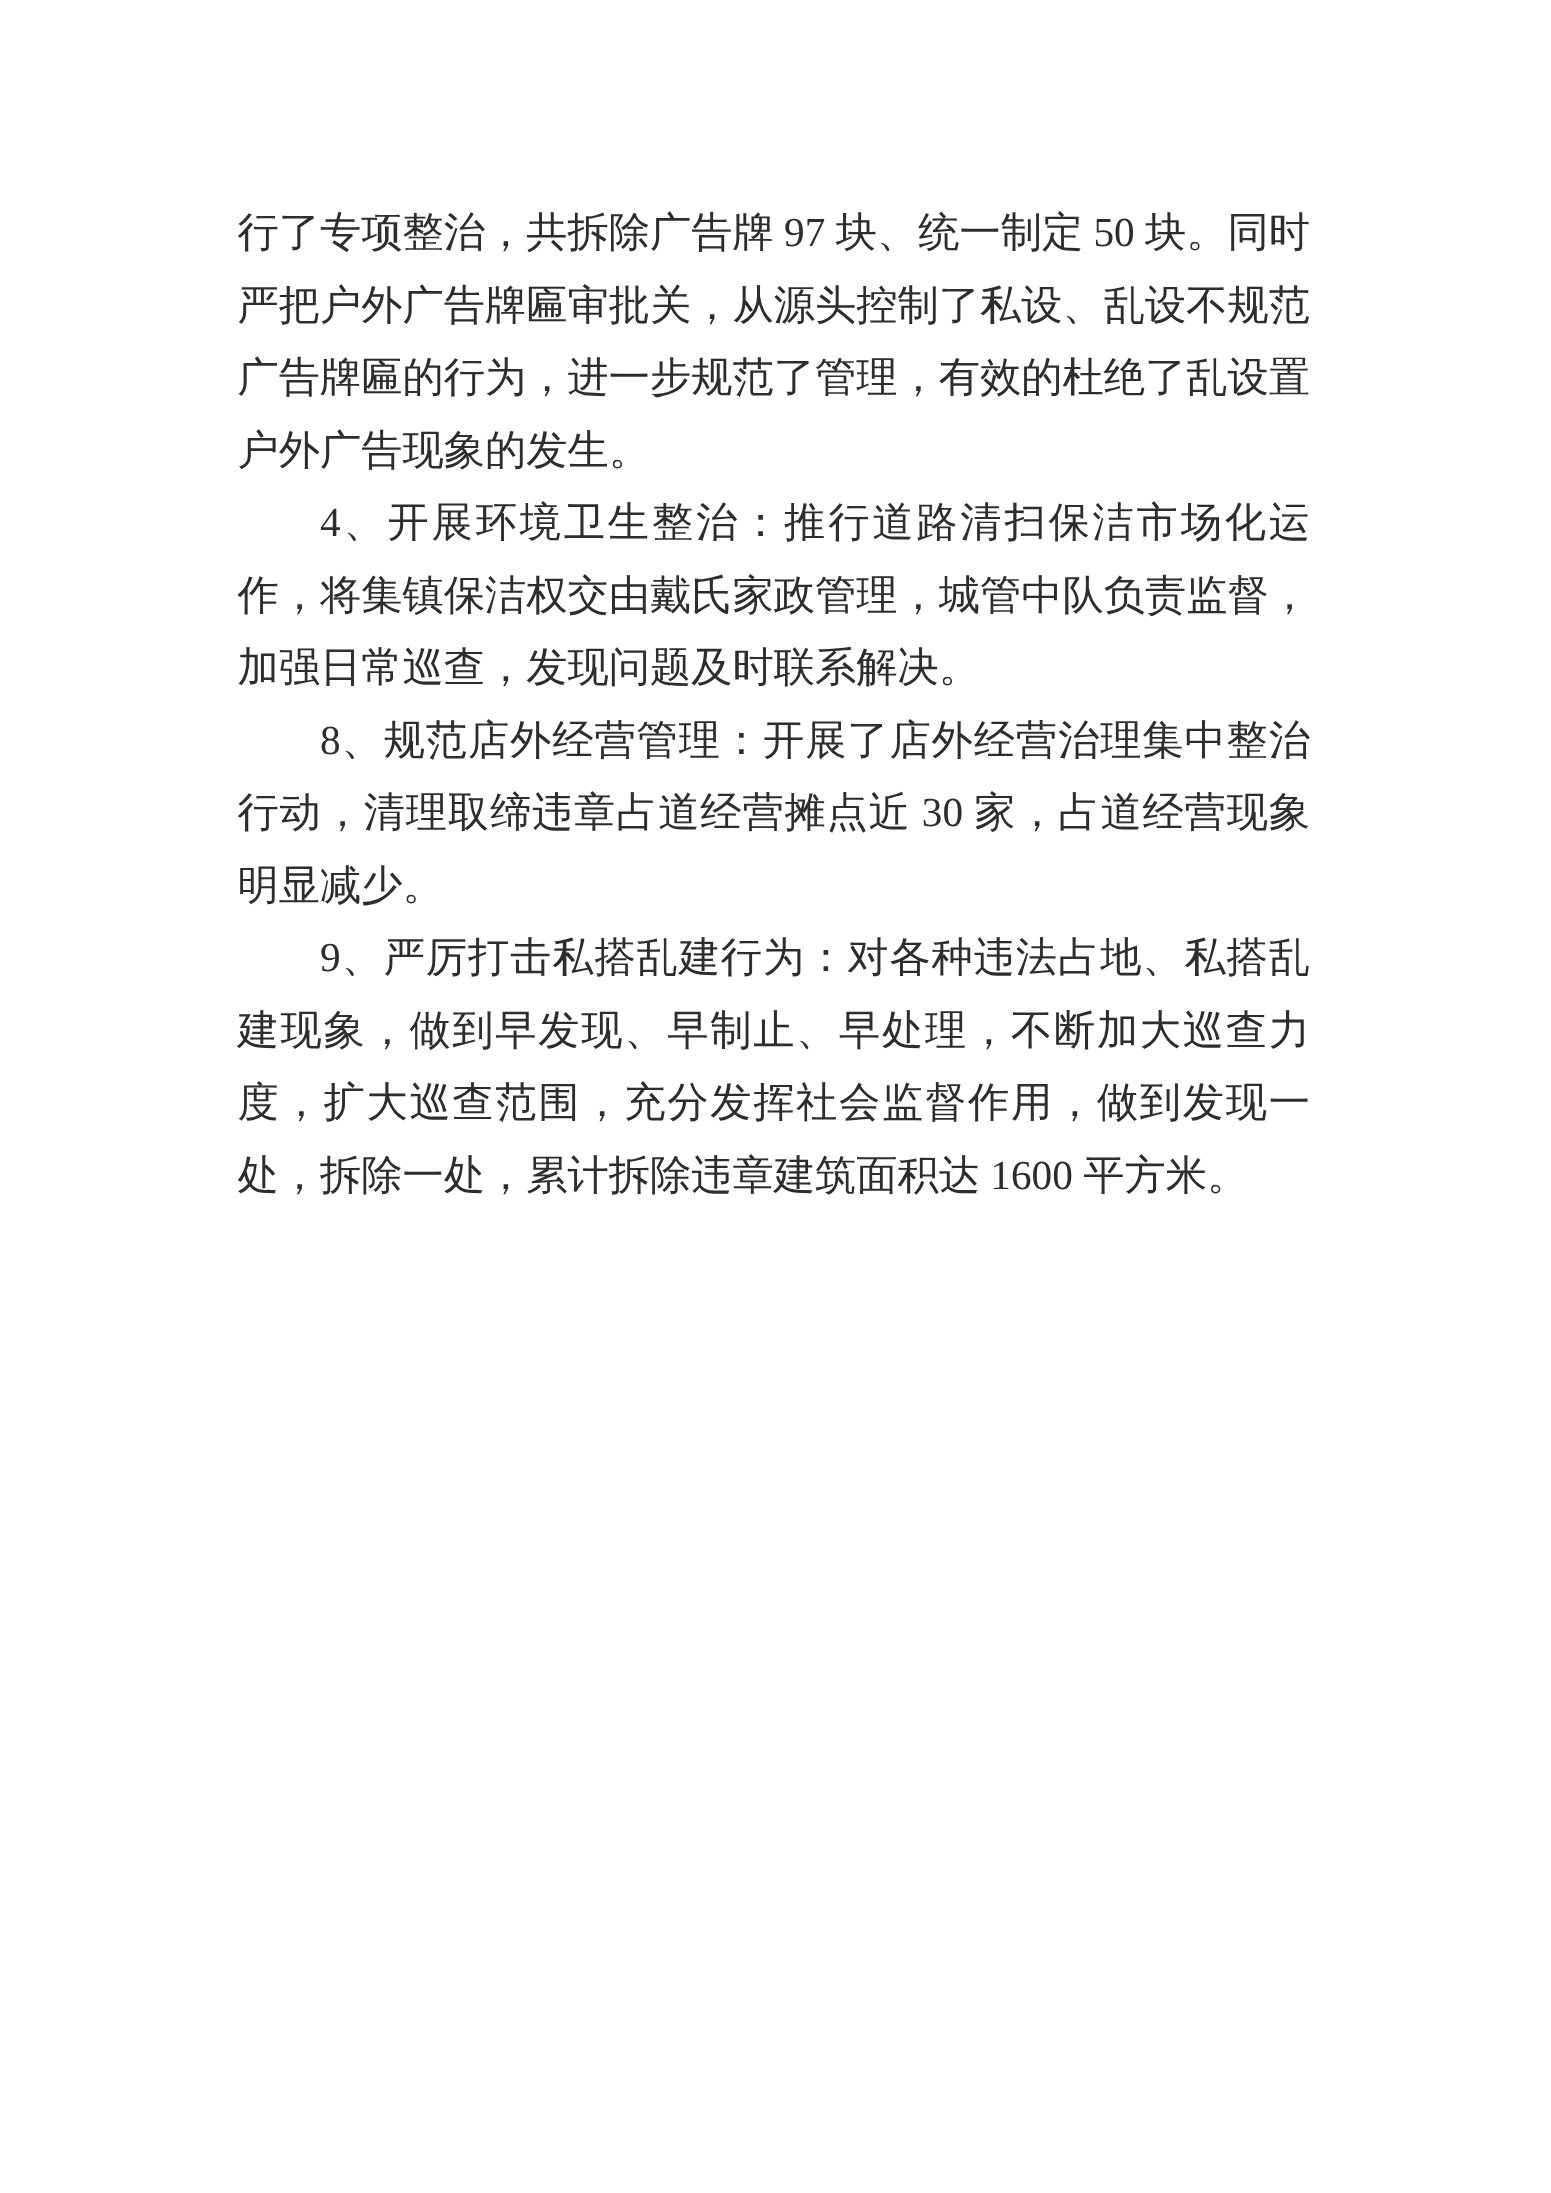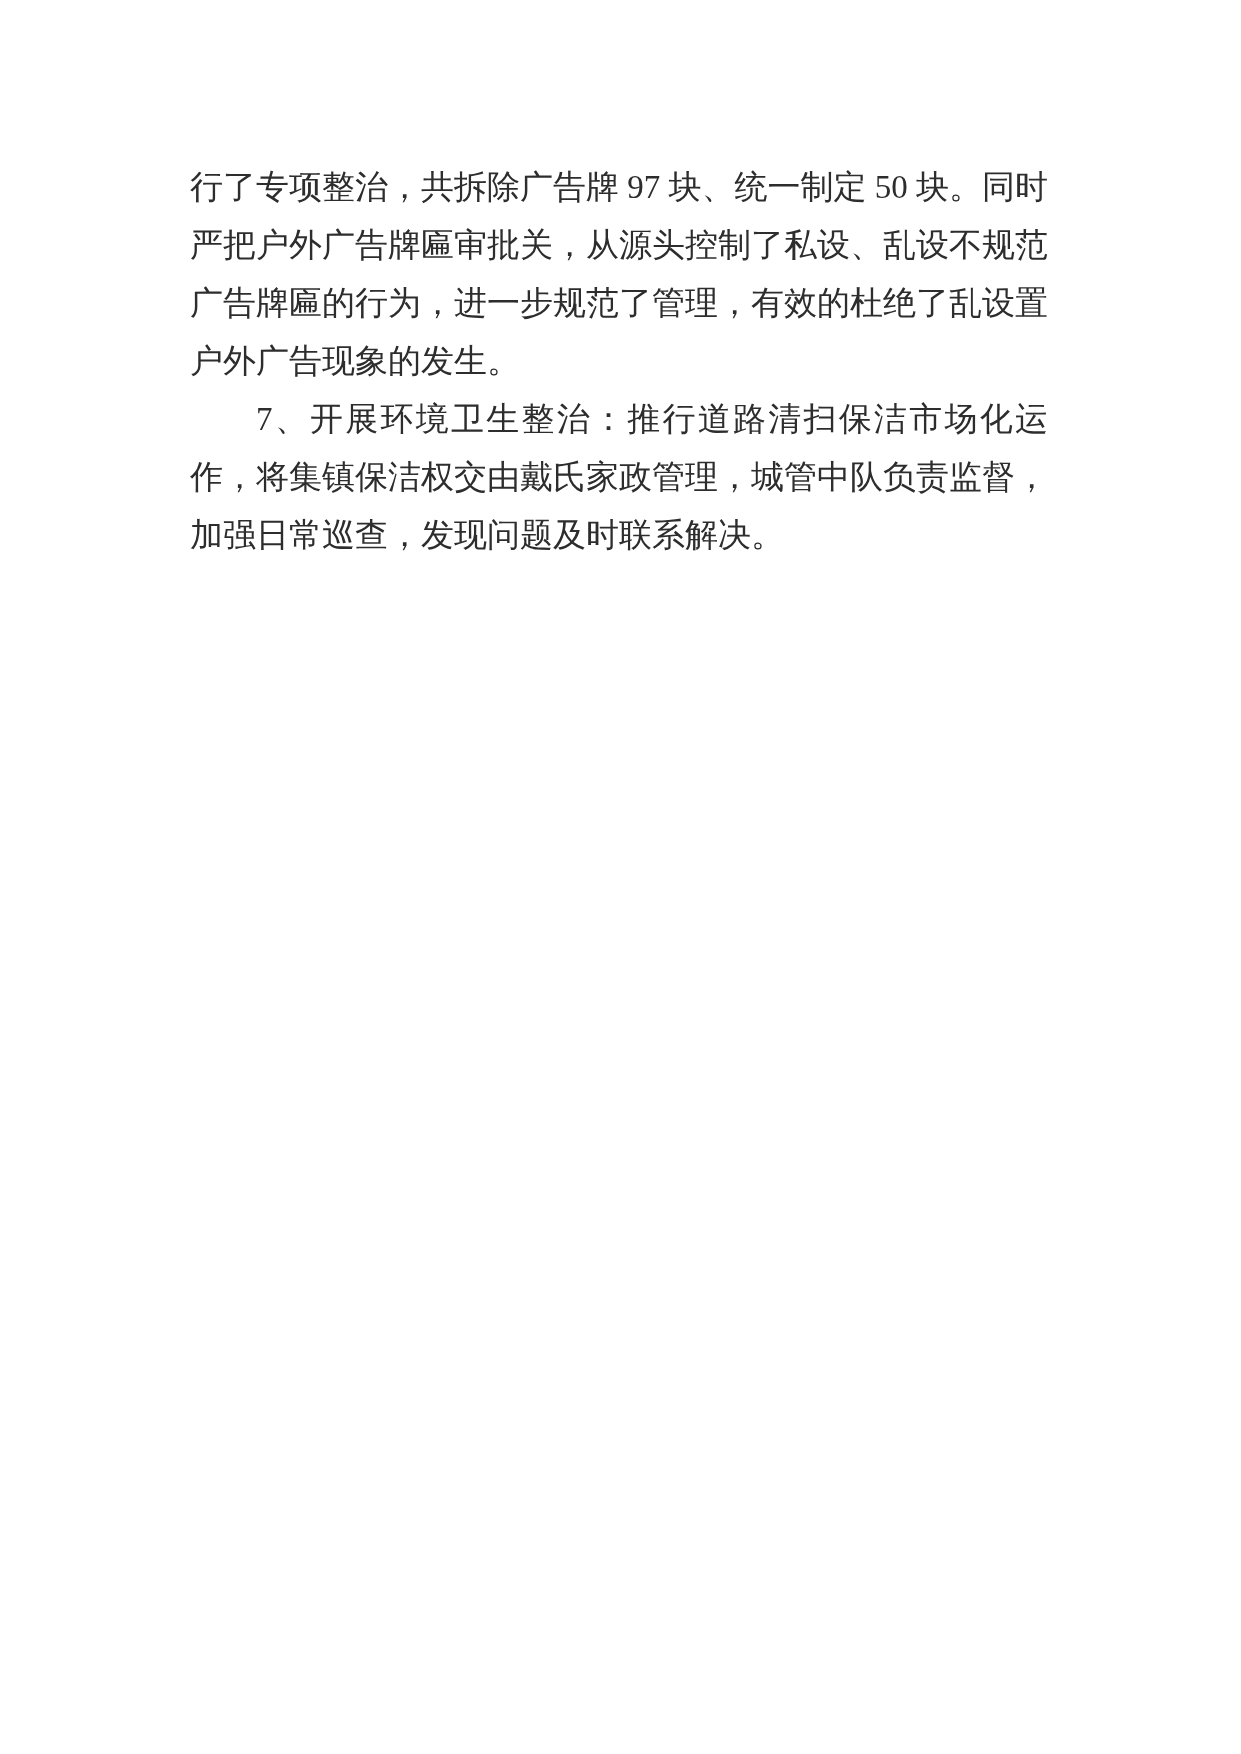--- a/index.html
+++ b/index.html
@@ -44,15 +44,17 @@
   .para.no-indent {
     text-indent: 0;
   }
 </style>
 </head>
 <body>
 
 <div class="page">
   <div class="doc-body">
     <p class="para no-indent">行了专项整治，共拆除广告牌 97 块、统一制定 50 块。同时严把户外广告牌匾审批关，从源头控制了私设、乱设不规范广告牌匾的行为，进一步规范了管理，有效的杜绝了乱设置户外广告现象的发生。</p>
-    <p class="para">7、开展环境卫生整治：推行道路清扫保洁市场化运作，将集镇保洁权交由戴氏家政管理，城管中队负责监督，加强日常巡查，发现问题及时联系解决。</p>
+    <p class="para">4、开展环境卫生整治：推行道路清扫保洁市场化运作，将集镇保洁权交由戴氏家政管理，城管中队负责监督，加强日常巡查，发现问题及时联系解决。</p>
+    <p class="para">8、规范店外经营管理：开展了店外经营治理集中整治行动，清理取缔违章占道经营摊点近 30 家，占道经营现象明显减少。</p>
+    <p class="para">9、严厉打击私搭乱建行为：对各种违法占地、私搭乱建现象，做到早发现、早制止、早处理，不断加大巡查力度，扩大巡查范围，充分发挥社会监督作用，做到发现一处，拆除一处，累计拆除违章建筑面积达 1600 平方米。</p>
   </div>
 </div>
 
 </body></html>

